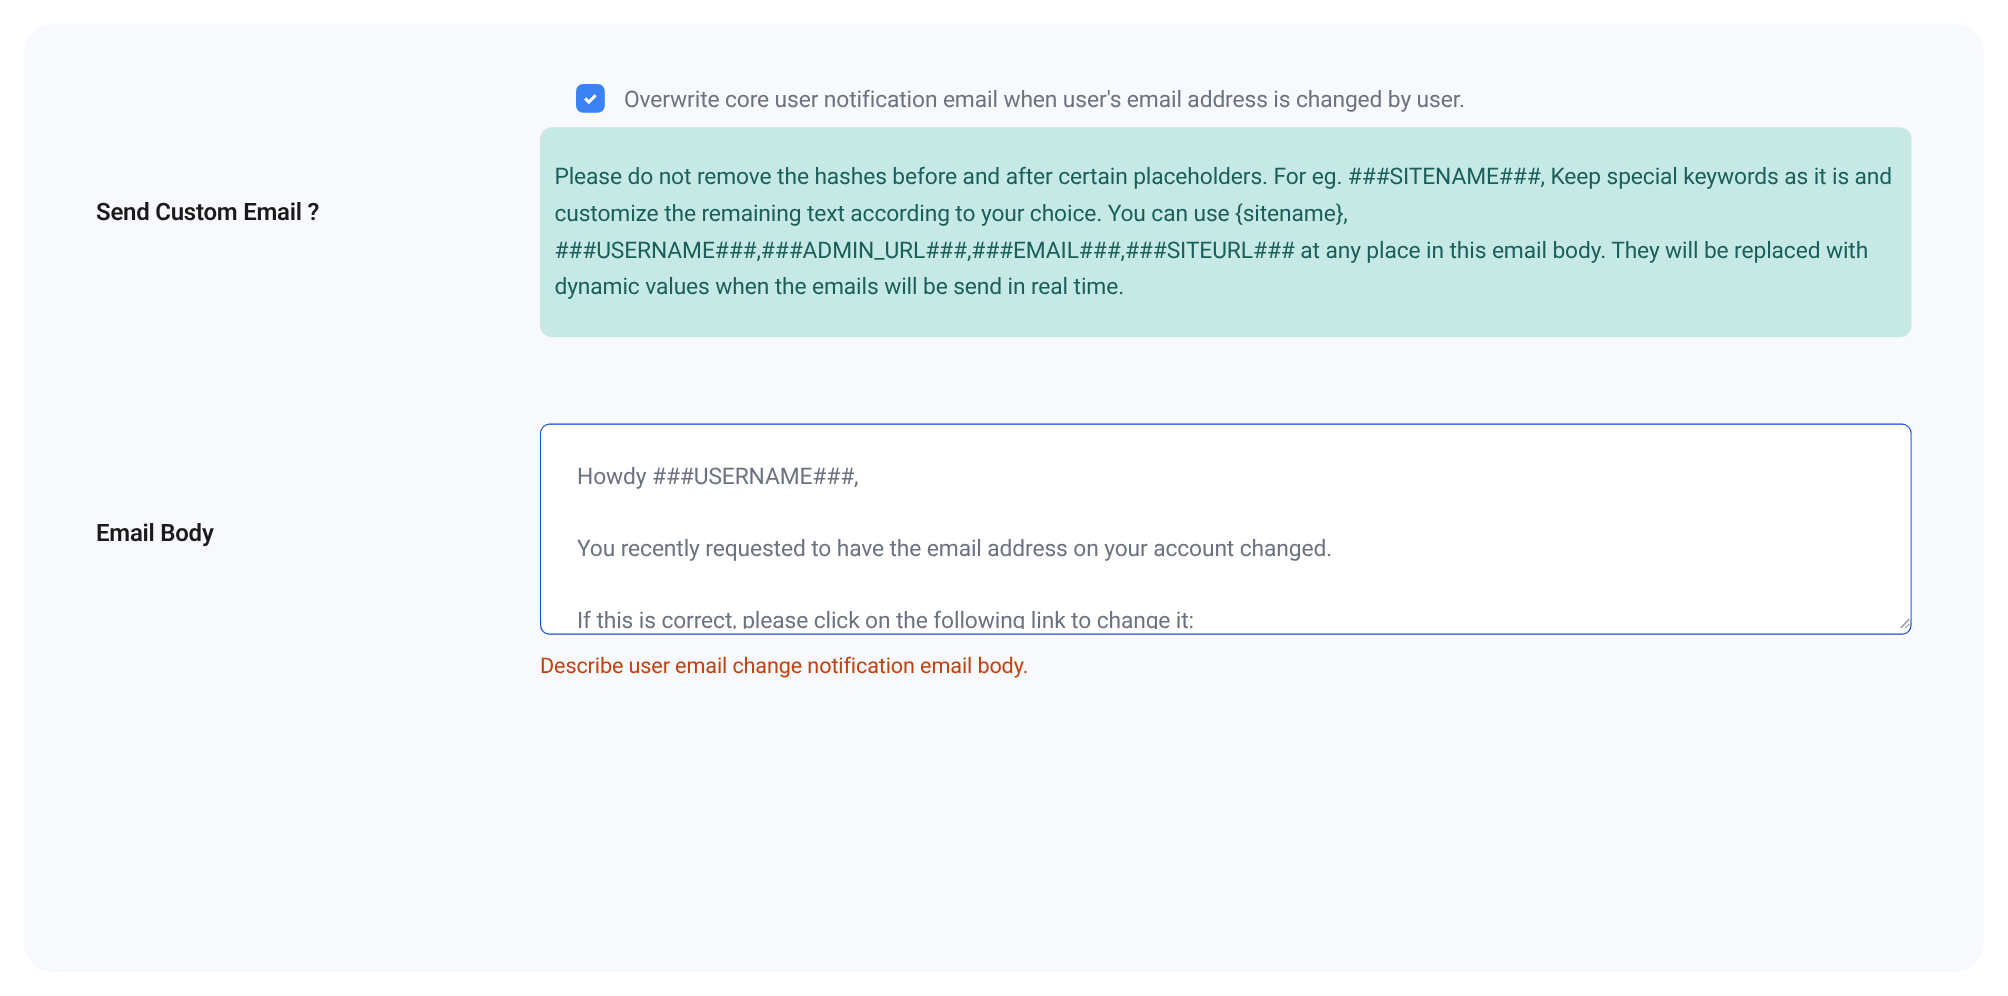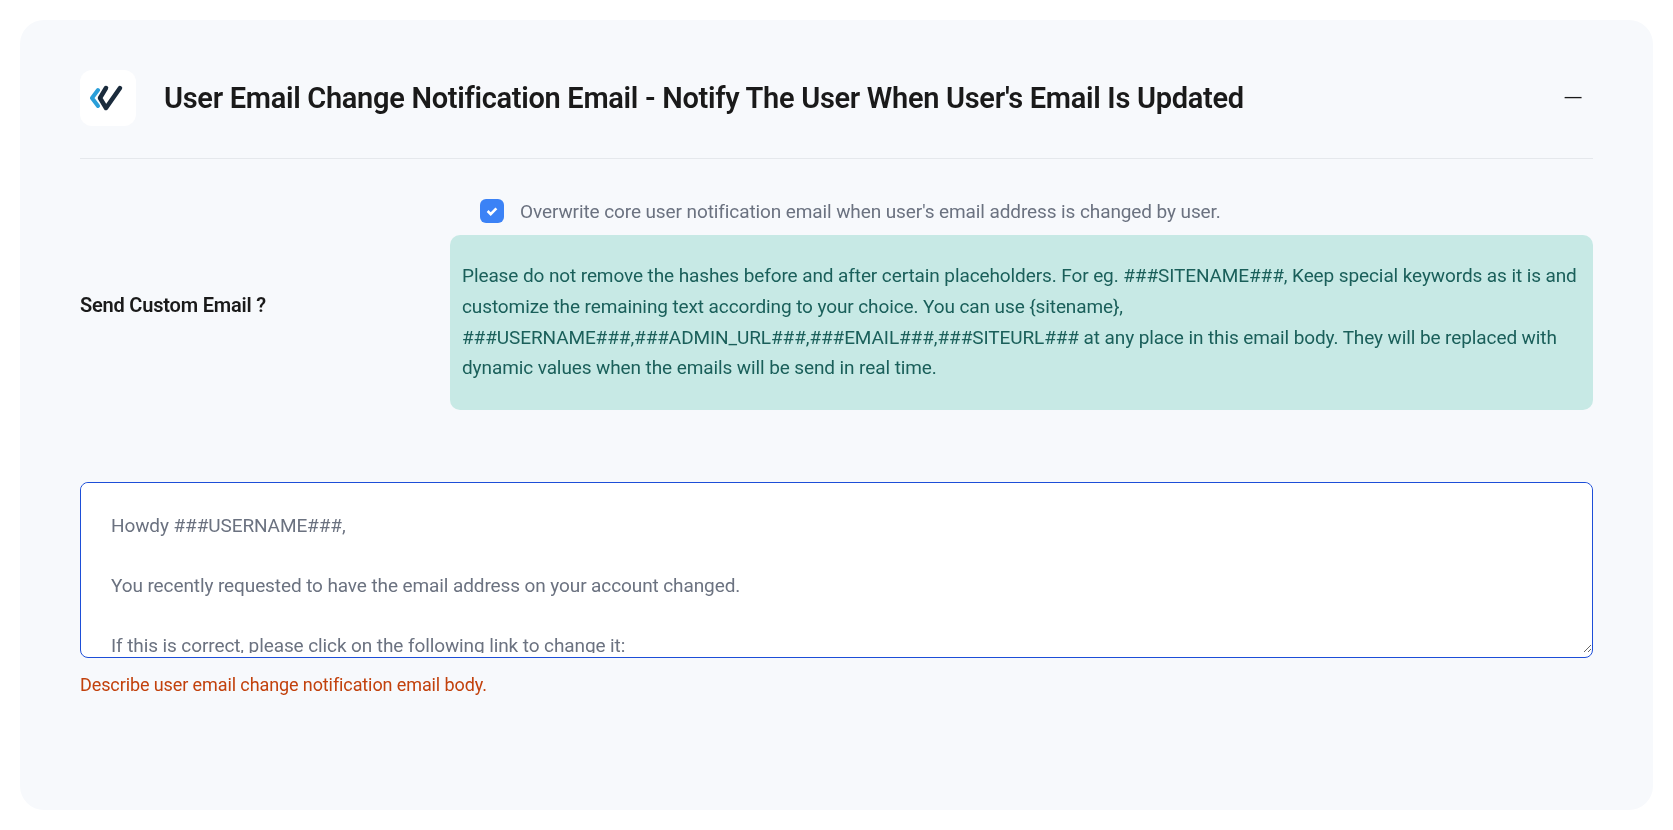--- a/index.html
+++ b/index.html
@@ -147,51 +147,42 @@
   color: #c2410c;
   margin-top: 16px;
   font-weight: 400;
   letter-spacing: -0.1px;
 }
 </style>
 </head>
 <body>
 
 <div class="panel">
-  <div class="panel-header">
-    <div class="header-left">
-      <div class="logo-box">
-        <svg class="logo-svg" viewBox="0 0 36 36">
-          <path d="M 8 10 L 2 18 L 8 26" stroke="#2b9fd9" stroke-width="4" fill="none" stroke-linecap="round" stroke-linejoin="round"></path>
-          <path d="M 16 8 L 10 18 L 16 28 L 30 8" stroke="#1a2b3c" stroke-width="4.5" fill="none" stroke-linecap="round" stroke-linejoin="round"></path>
-        </svg>
-      </div>
-      <h2 class="panel-title">User Email Change Notification Email - Notify The User When User's Email Is Updated</h2>
-    </div>
-    <div class="collapse-btn">—</div>
-  </div>
 
   <div class="form-row">
     <div class="form-label-col">
       <div class="form-label">Send Custom Email ?</div>
     </div>
     <div class="form-control-col">
       <div class="checkbox-row">
         <div class="checkbox">
           <svg viewBox="0 0 16 16">
             <path d="M 3 8 L 6.5 11.5 L 13 5"></path>
           </svg>
         </div>
         <div class="checkbox-label">Overwrite core user notification email when user's email address is changed by user.</div>
       </div>
       <div class="info-box">Please do not remove the hashes before and after certain placeholders. For eg. ###SITENAME###, Keep special keywords as it is and customize the remaining text according to your choice. You can use {sitename}, ###USERNAME###,###ADMIN_URL###,###EMAIL###,###SITEURL### at any place in this email body. They will be replaced with dynamic values when the emails will be send in real time.</div>
     </div>
   </div>
 
   <div class="form-row">
+    <div class="form-label-col">
+      <div class="form-label">Email Body</div>
+    </div>
     <div class="form-control-col">
       <div class="textarea-wrapper">
         <textarea class="textarea" style="">Howdy ###USERNAME###,
 
 You recently requested to have the email address on your account changed.
 
 If this is correct, please click on the following link to change it:
 ###ADMIN_URL###</textarea>
       </div>
       <div class="helper-text">Describe user email change notification email body.</div>

